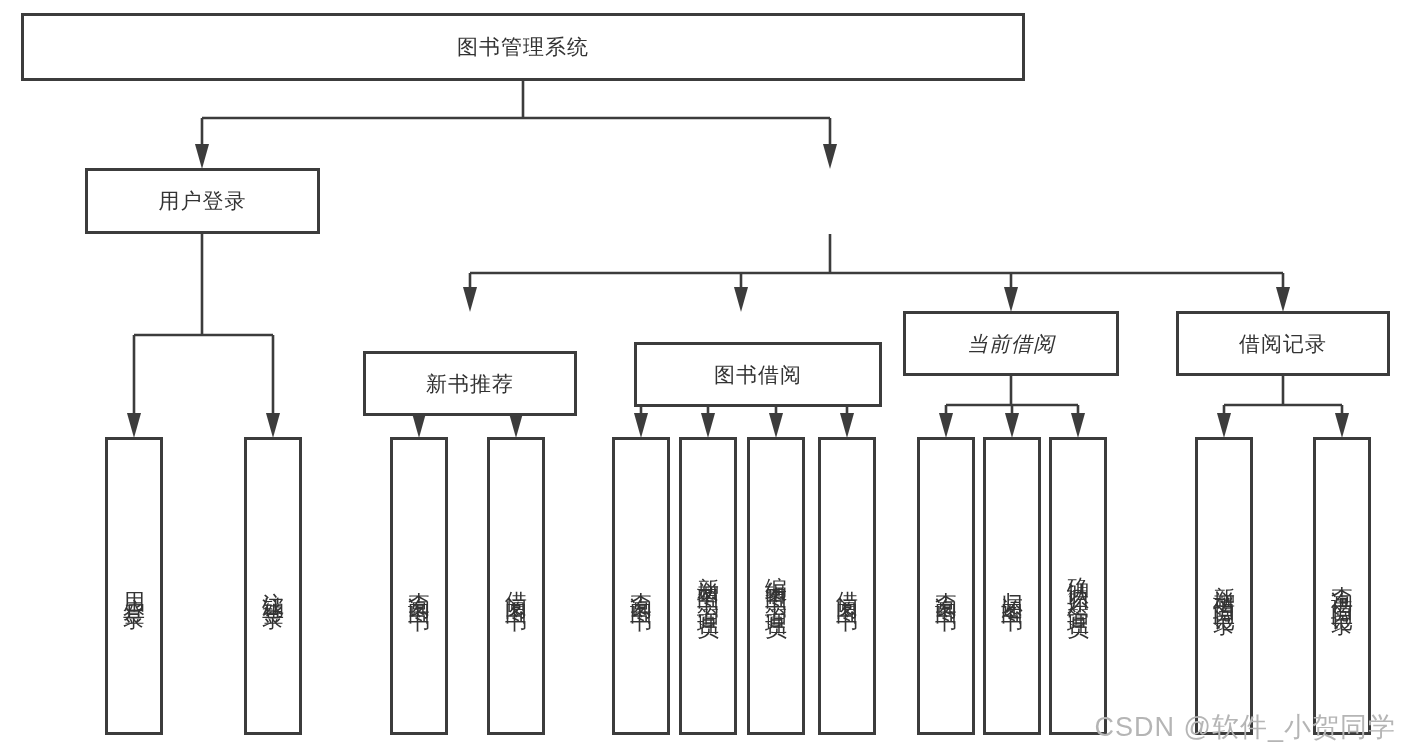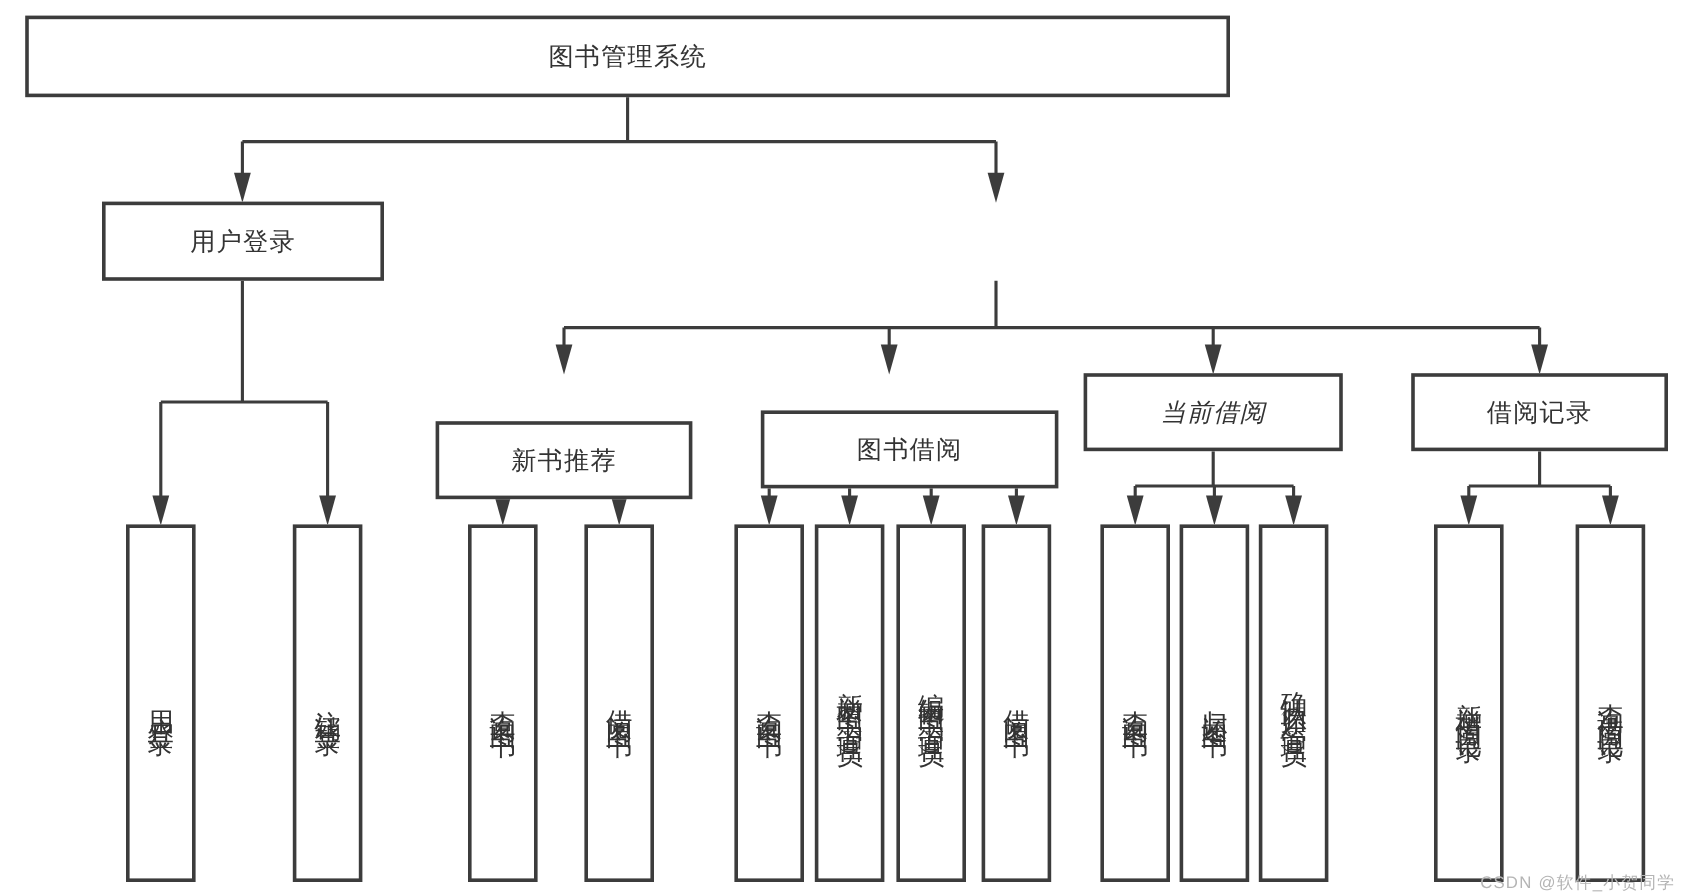--- a/index.html
+++ b/index.html
@@ -43,21 +43,21 @@
     font-size: 22px;
     letter-spacing: 6px;
     line-height: 1;
     white-space: nowrap;
   }
   #watermark {
     position: absolute;
     right: 9px;
     bottom: 2px;
     z-index: 2;
-    font-size: 14px;
+    font-size: 27px;
     color: #b5b5b5;
     letter-spacing: 1px;
     white-space: nowrap;
   }
 </style>
 </head>
 <body>
 
 <div id="stage">
 

